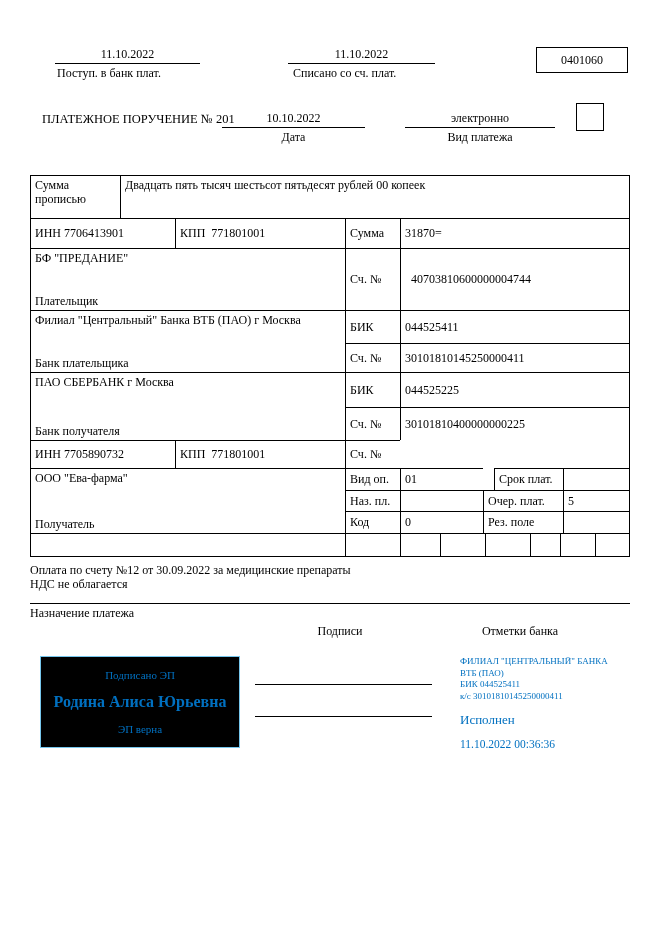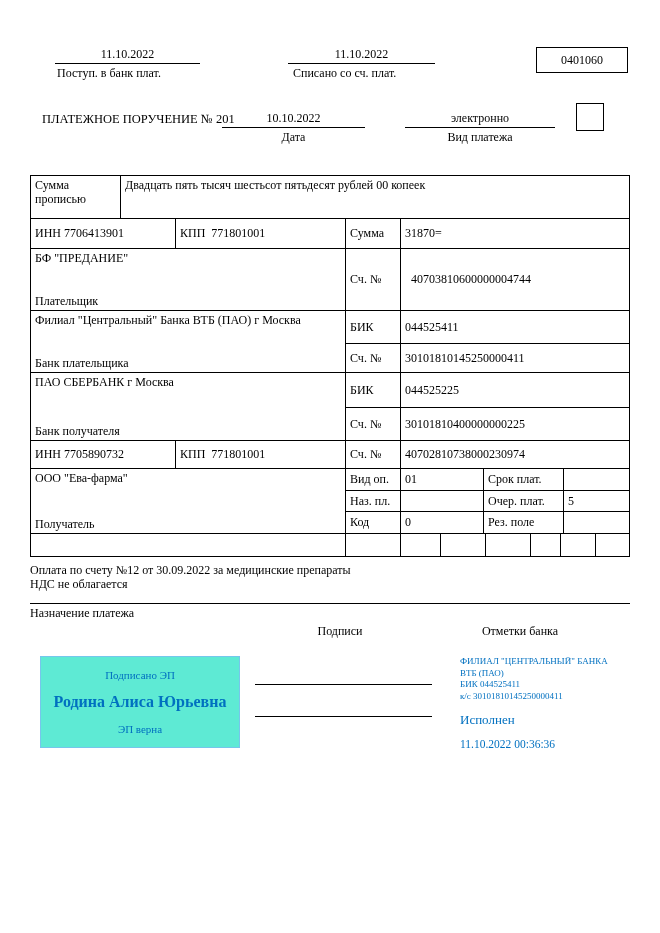--- a/index.html
+++ b/index.html
@@ -16,21 +16,21 @@
   #table { position:absolute; left:30px; top:175px; width:600px; height:382px;
            border-right:1px solid #000; border-bottom:1px solid #000; }
   .cell { position:absolute; border-left:1px solid #000; border-top:1px solid #000;
           padding:2px 4px; font-size:12px; line-height:1.2; white-space:pre-wrap; overflow:hidden; }
   .vc  { display:flex; align-items:center; }
   .tb  { display:flex; flex-direction:column; justify-content:space-between; }
 
   .blue { color:#0070c0; }
   #esign-box { position:absolute; left:40px; top:656px; width:200px; height:92px;
                border:1px solid #76c6ec; display:flex; flex-direction:column;
-               align-items:center; justify-content:space-evenly; text-align:center; background:#5eead4; }
+               align-items:center; justify-content:space-evenly; text-align:center; background:#000000; }
   #esign-box .small { font-size:11px; }
   #esign-box .name  { font-size:16px; font-weight:bold; }
   #stamp { position:absolute; left:460px; top:656px; width:175px; color:#0070c0; }
   #stamp .s-small  { font-size:9px; line-height:1.3; }
   #stamp .s-status { font-size:13px; margin-top:9px; }
   #stamp .s-dt     { font-size:11.5px; margin-top:10px; }
 </style>
 </head>
 <body>
 
@@ -86,29 +86,28 @@
       <span>Банк получателя</span>
     </div>
     <div class="cell vc" style="left:315px;top:197px;width:55px;height:35px;">БИК</div>
     <div class="cell vc" style="left:370px;top:197px;width:230px;height:35px;">044525225</div>
     <div class="cell vc" style="left:315px;top:232px;width:55px;height:33px;">Сч. №</div>
     <div class="cell vc" style="left:370px;top:232px;width:230px;height:33px;">30101810400000000225</div>
 
     <div class="cell vc" style="left:0;top:265px;width:145px;height:28px;">ИНН 7705890732</div>
     <div class="cell vc" style="left:145px;top:265px;width:170px;height:28px;">КПП  771801001</div>
     <div class="cell vc" style="left:315px;top:265px;width:55px;height:28px;">Сч. №</div>
-    <div class="cell vc" style="left:370px;top:265px;width:230px;height:28px;">40702810738000230974</div>
 
     <div class="cell tb" style="left:0;top:293px;width:315px;height:65px;">
       <span>ООО "Ева-фарма"</span>
       <span>Получатель</span>
     </div>
     <div class="cell vc" style="left:315px;top:293px;width:55px;height:22px;">Вид оп.</div>
     <div class="cell vc" style="left:370px;top:293px;width:83px;height:22px;">01</div>
-    <div class="cell vc" style="left:453px;top:293px;width:80px;height:22px;">Срок плат.</div>
+    <div class="cell vc" style="left:464px;top:293px;width:80px;height:22px;">Срок плат.</div>
     <div class="cell vc" style="left:533px;top:293px;width:67px;height:22px;"></div>
 
     <div class="cell vc" style="left:315px;top:315px;width:55px;height:21px;">Наз. пл.</div>
     <div class="cell vc" style="left:370px;top:315px;width:83px;height:21px;"></div>
     <div class="cell vc" style="left:453px;top:315px;width:80px;height:21px;">Очер. плат.</div>
     <div class="cell vc" style="left:533px;top:315px;width:67px;height:21px;">5</div>
 
     <div class="cell vc" style="left:315px;top:336px;width:55px;height:22px;">Код</div>
     <div class="cell vc" style="left:370px;top:336px;width:83px;height:22px;">0</div>
     <div class="cell vc" style="left:453px;top:336px;width:80px;height:22px;">Рез. поле</div>

